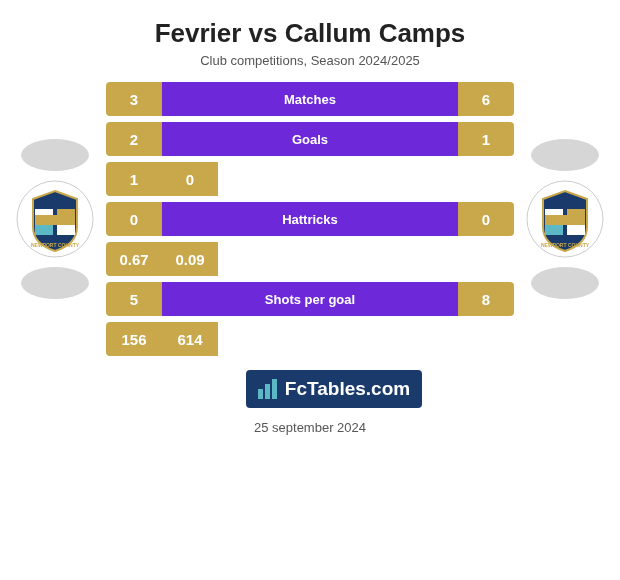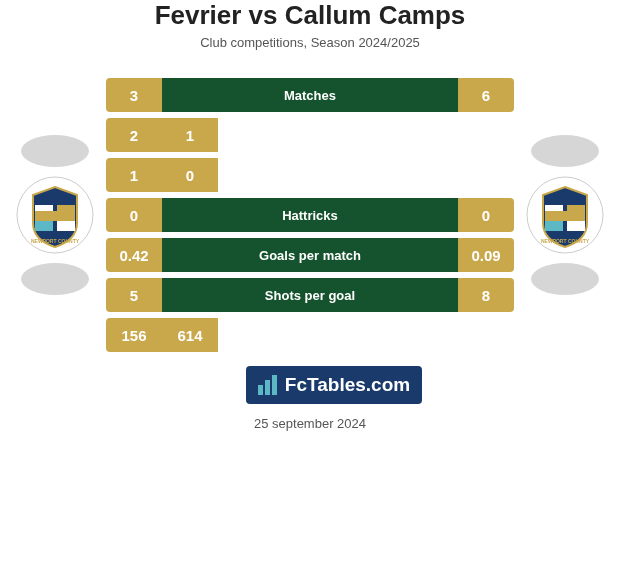--- a/index.html
+++ b/index.html
@@ -10,28 +10,29 @@
       font-family: Arial, sans-serif;
       display: flex;
       flex-direction: column;
       align-items: center;
       overflow: hidden;
     }
     .title {
       font-size: 26px;
       font-weight: bold;
       text-align: center;
+      margin-top: 18px;
       color: #222;
     }
     .subtitle {
       font-size: 13px;
       color: #555;
       text-align: right;
       margin-top: 4px;
-      margin-bottom: 28px;
+      margin-bottom: 14px;
     }
     .main-section {
       display: flex;
       flex-direction: row;
       align-items: center;
       width: 100%;
       padding: 0 10px;
     }
     .stats-table {
       flex: 1;
@@ -55,21 +56,21 @@
       font-weight: bold;
       font-size: 15px;
       display: flex;
       align-items: center;
       justify-content: center;
       min-width: 56px;
       height: 100%;
       padding: 0 8px;
     }
     .stat-center {
-      background: #14532d;
+      background: #6d28d9;
       color: #fff;
       font-weight: bold;
       font-size: 13px;
       display: flex;
       align-items: center;
       justify-content: center;
       flex: 1;
       height: 100%;
       text-align: center;
     }
@@ -159,34 +160,34 @@
   </div>
 
   <div class="stats-table">
   <div class="stat-row">
         <div class="stat-left">3</div>
         <div class="stat-center">Matches</div>
         <div class="stat-right">6</div>
       </div>
       <div class="stat-row">
         <div class="stat-left">2</div>
+        <div class="stat-center">Goals</div>
         <div class="stat-right">1</div>
       </div>
       <div class="stat-row">
         <div class="stat-left">1</div>
         <div class="stat-right">0</div>
       </div>
       <div class="stat-row">
         <div class="stat-left">0</div>
         <div class="stat-center">Hattricks</div>
         <div class="stat-right">0</div>
       </div>
       <div class="stat-row">
-        <div class="stat-left">0.42</div>
-        <div class="stat-center">Goals per match</div>
+        <div class="stat-left">0.67</div>
         <div class="stat-right">0.09</div>
       </div>
       <div class="stat-row">
         <div class="stat-left">5</div>
         <div class="stat-center">Shots per goal</div>
         <div class="stat-right">8</div>
       </div>
       <div class="stat-row">
         <div class="stat-left">156</div>
         <div class="stat-right">614</div>

